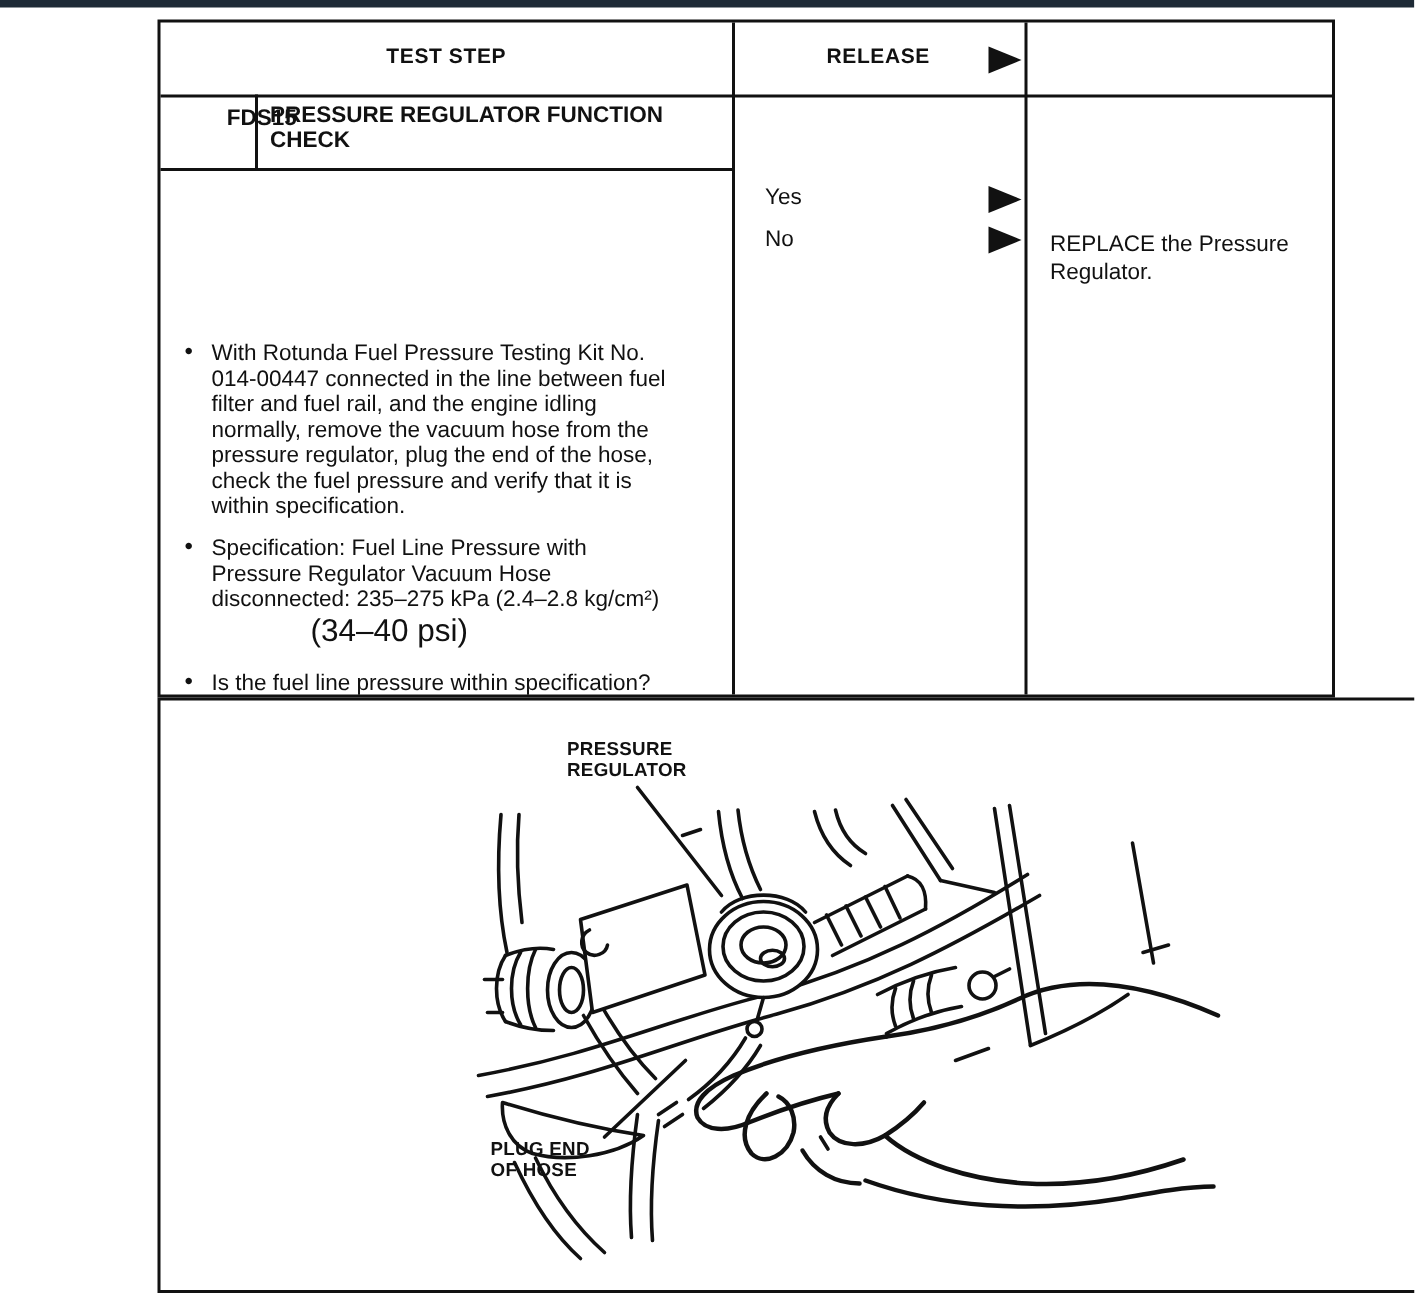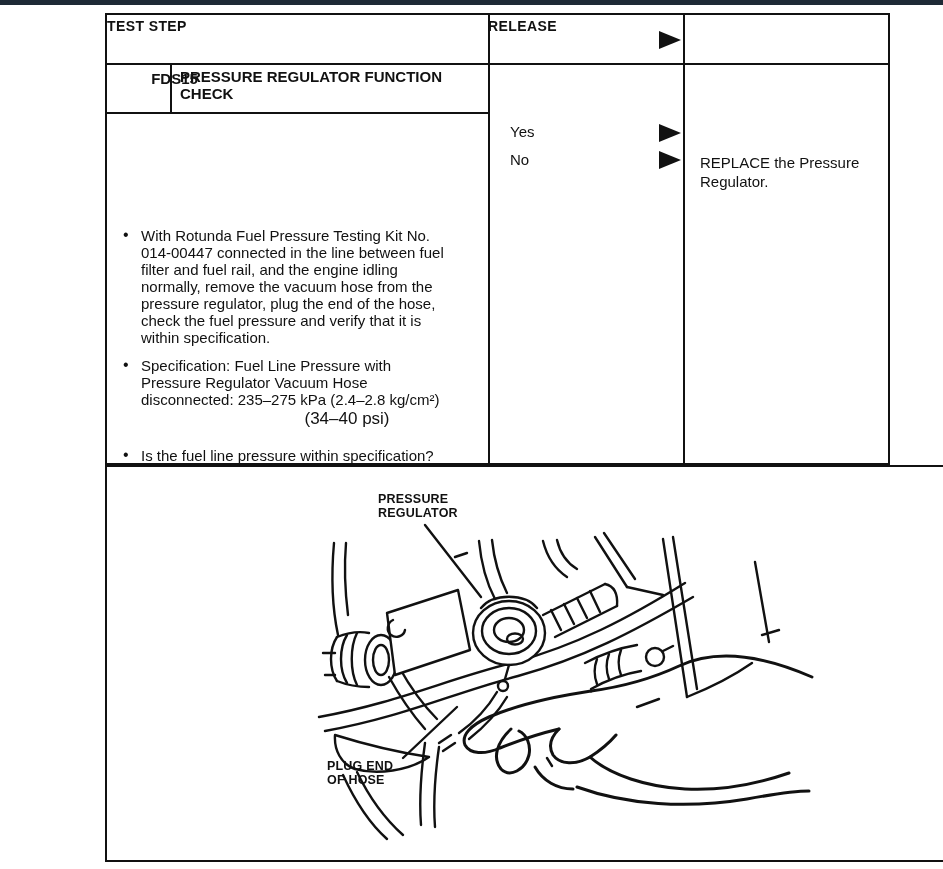--- a/index.html
+++ b/index.html
@@ -16,43 +16,43 @@
   .top-rule{position:absolute;left:0;top:0;width:943px;height:5px;background:var(--topbar);}
   
   .tbl{position:absolute;left:105px;top:13px;width:785px;height:452px;
        border:2px solid var(--ink);box-sizing:border-box;}
   .vline,.hline{position:absolute;background:var(--ink);}
   .v-col1{left:381px;top:0;width:2px;height:100%;}
   .v-col2{left:576px;top:0;width:2px;height:100%;}
   .h-head{left:0;top:48px;width:100%;height:2px;}
   .h-fds{left:0;top:97px;width:383px;height:2px;}
   .v-fds{left:63px;top:48px;width:2px;height:51px;}
-  .cellhead{position:absolute;top:3px;font-weight:bold;font-size:14px;
-            letter-spacing:.4px;white-space:nowrap;}
+  .cellhead{position:absolute;top:14px;font-weight:bold;font-size:14px;
+            letter-spacing:.4px;text-align:center;white-space:nowrap;}
   .th1{left:0;width:381px;}
   .th2{left:381px;width:195px;}
   .th3{left:576px;width:205px;}
   .arrow{position:absolute;width:0;height:0;
          border-top:9px solid transparent;border-bottom:9px solid transparent;
          border-left:22px solid var(--ink);}
   .arrow-head{left:552px;top:16px;}
   .arrow-yes{left:552px;top:109px;}
   .arrow-no{left:552px;top:136px;}
   .ml{white-space:pre-line;}
   .fds-code{position:absolute;left:0;top:55px;width:63px;text-align:center;
             font-weight:bold;font-size:15px;padding-left:36px;}
   .fds-title{position:absolute;left:73px;top:53px;font-weight:bold;font-size:15px;line-height:17px;}
   .warning{position:absolute;left:3px;top:106px;width:378px;
            font-weight:bold;font-size:15px;line-height:17.6px;}
   .bullet{position:absolute;}
   .b1{top:212px;} .b2{top:342px;} .b3{top:432px;}
   .dot{position:absolute;left:16px;top:-1px;font-size:16px;}
   .btext{position:absolute;left:34px;top:0;width:352px;font-size:15px;line-height:17px;}
-  .spec-sub{position:absolute;left:100px;top:394px;width:280px;text-align:center;
-            font-size:17px;}
+  .spec-sub{position:absolute;left:100px;top:394px;width:280px;
+            font-size:21px;}
   .res-yes{position:absolute;left:403px;top:108px;font-size:15px;}
   .res-no{position:absolute;left:403px;top:136px;font-size:15px;}
   .action-text{position:absolute;left:593px;top:139px;width:186px;
                font-size:15px;line-height:18.5px;}
   
   .fig{position:absolute;left:105px;top:465px;width:909px;height:397px;
        border:2px solid var(--ink);box-sizing:border-box;}
   .fig svg{position:absolute;left:0;top:0;}
   .fig-label{position:absolute;font-weight:bold;font-size:12.5px;line-height:13.5px;
              letter-spacing:.2px;}

